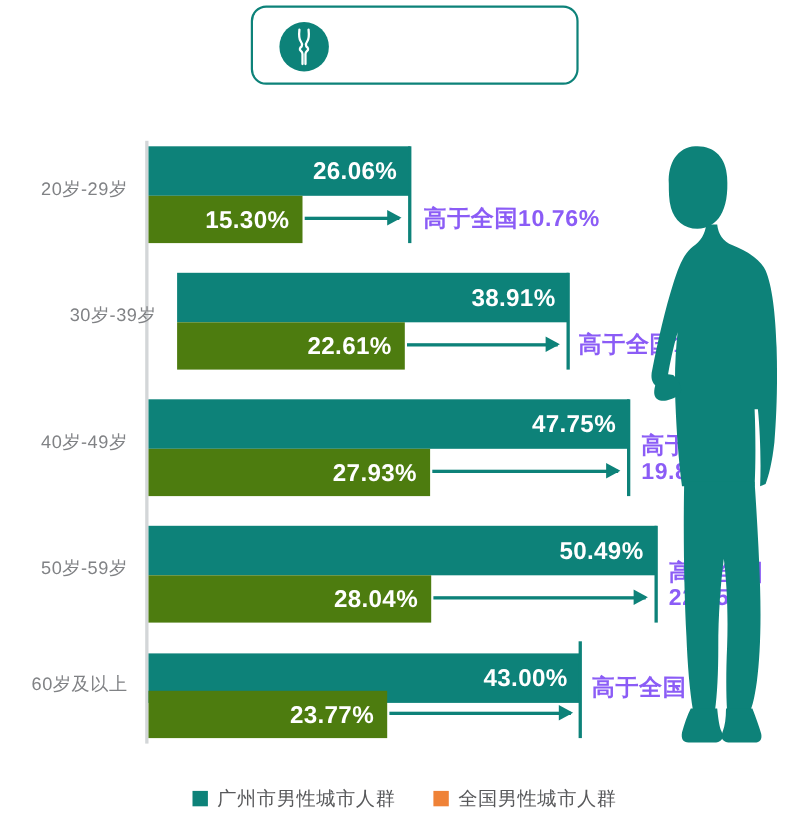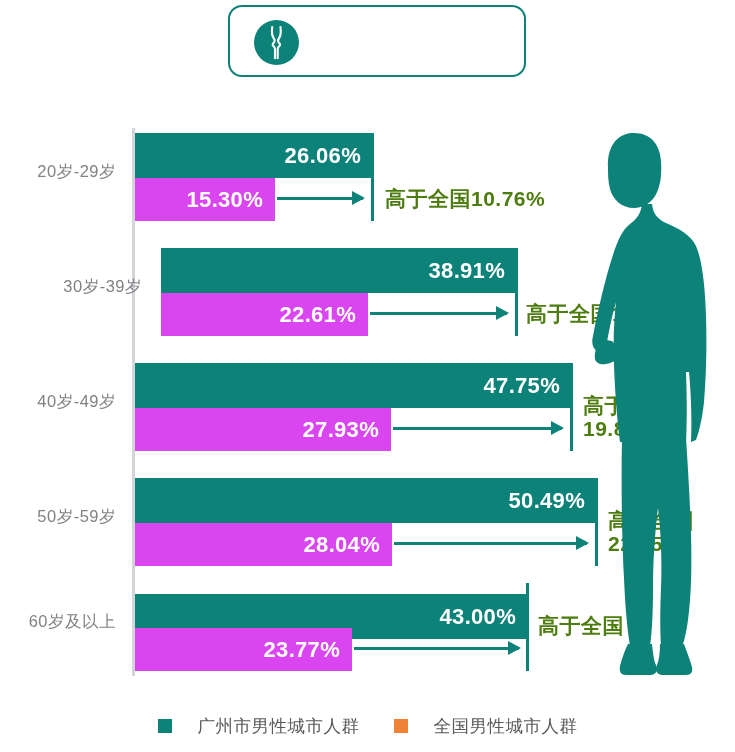--- a/index.html
+++ b/index.html
@@ -95,21 +95,21 @@
     padding-right: 12px;
   }
   .bar-teal {
     top: 0;
     height: 45px;
     background: #0d8279;
   }
   .bar-orange {
     top: 45px;
     height: 43px;
-    background: #d946ef;
+    background: #4d7c0f;
     justify-content: flex-end;
   }
   .bar-value {
     color: #ffffff;
     font-size: 22px;
     font-weight: bold;
     letter-spacing: 0.3px;
     white-space: nowrap;
   }
 
@@ -136,21 +136,21 @@
     top: -6px;
     border-left: 13px solid #0d8279;
     border-top: 7px solid transparent;
     border-bottom: 7px solid transparent;
   }
 
   .annotation {
     position: absolute;
     font-size: 21px;
     font-weight: bold;
-    color: #4d7c0f;
+    color: #8b5cf6;
     line-height: 1.08;
     white-space: nowrap;
     letter-spacing: 0.5px;
   }
   .annotation.wrap { white-space: normal; width: 110px; }
 
   
   #silhouette {
     position: absolute;
     left: 560px;
@@ -168,21 +168,21 @@
     width: 735px;
     height: 40px;
     display: flex;
     align-items: center;
     justify-content: center;
     gap: 34px;
   }
   .legend-item {
     display: flex;
     align-items: center;
-    gap: 26px;
+    gap: 9px;
   }
   .legend-swatch {
     width: 14px;
     height: 14px;
   }
   .legend-label {
     font-size: 17.5px;
     color: #58595b;
     letter-spacing: 0.5px;
     white-space: nowrap;

